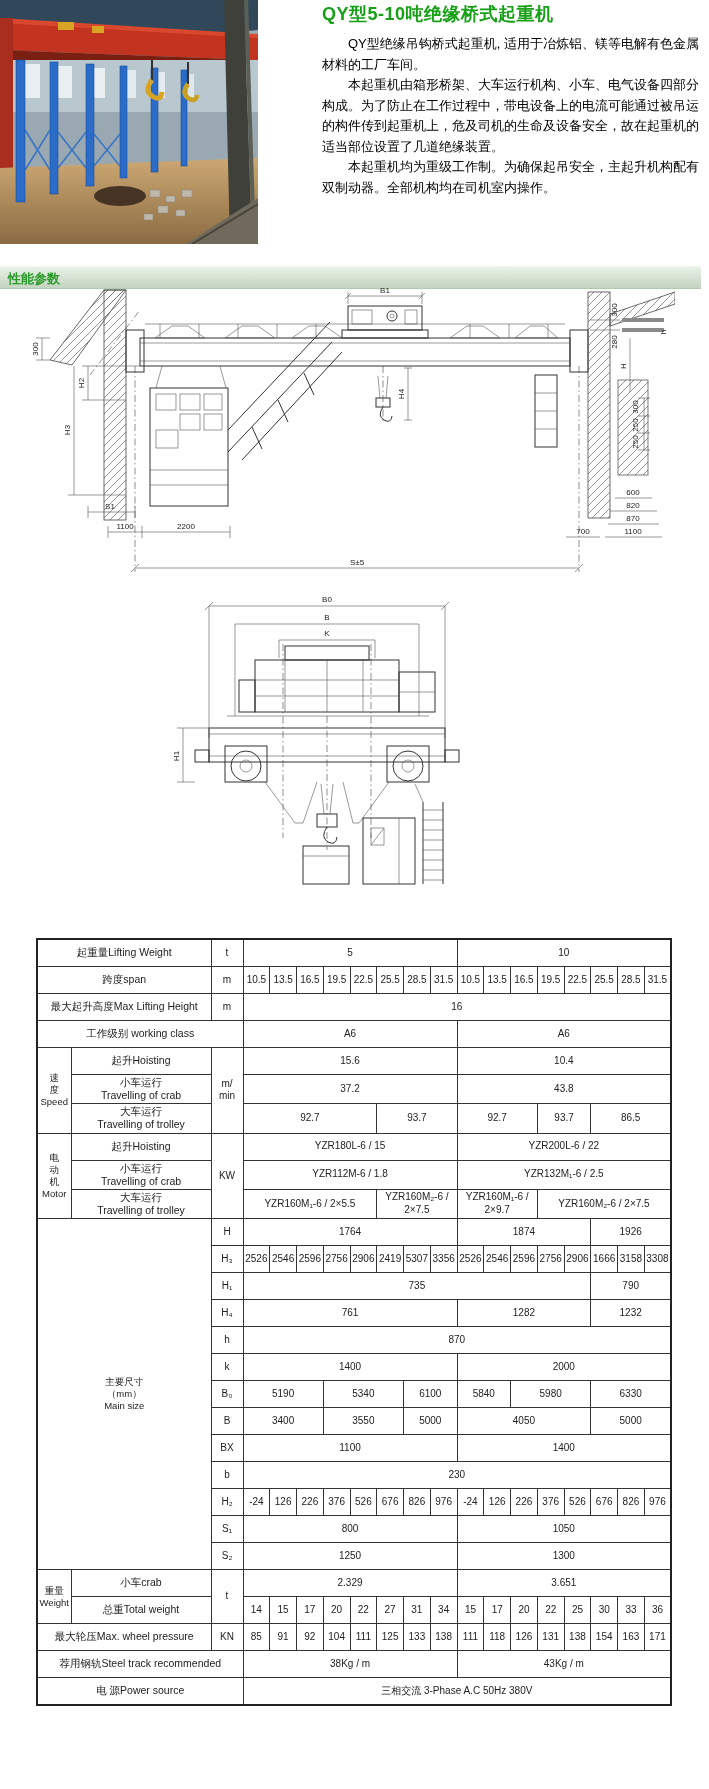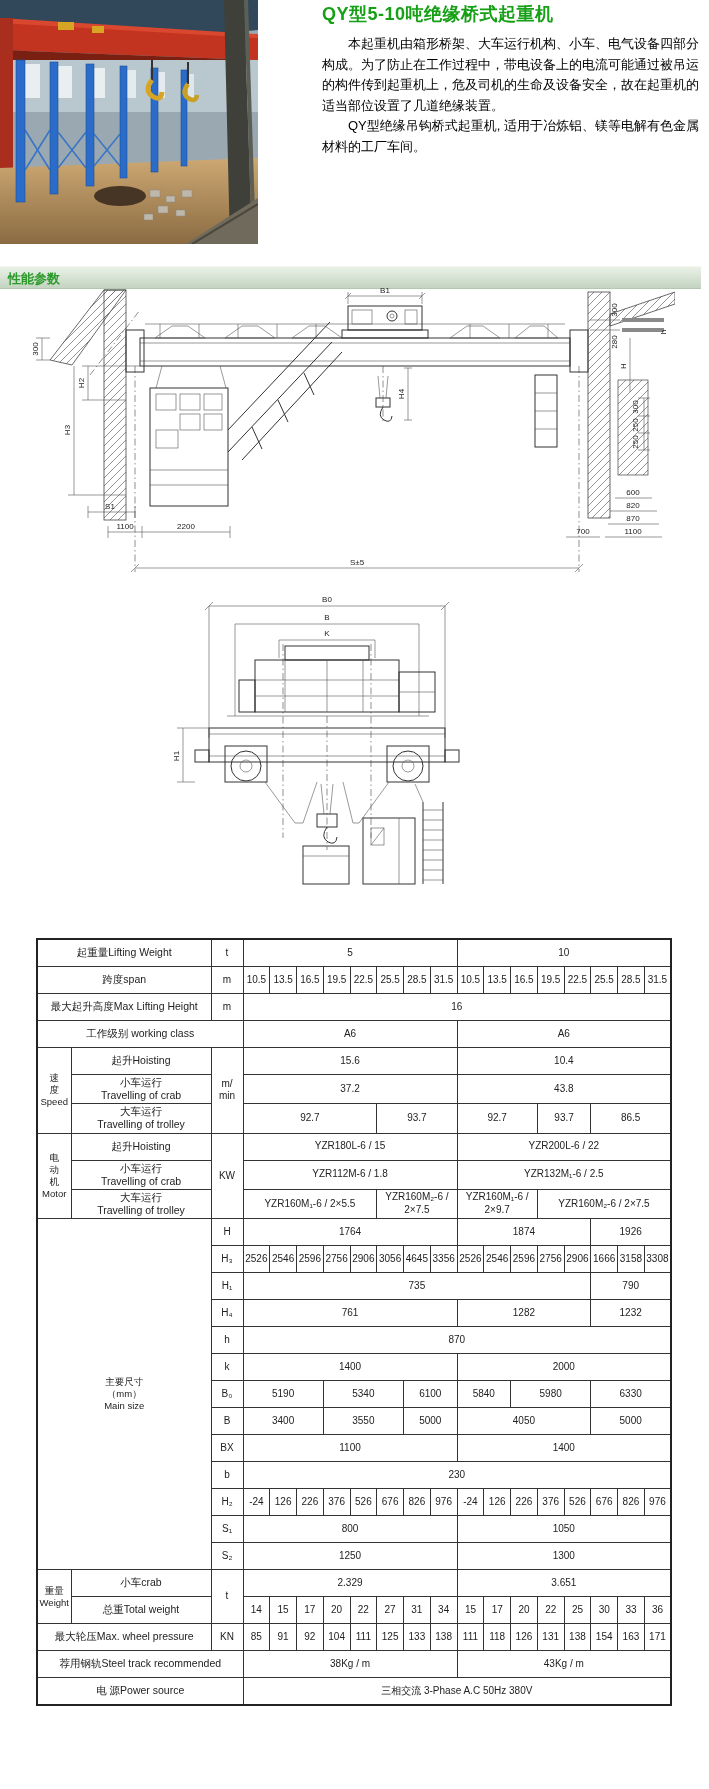--- a/index.html
+++ b/index.html
@@ -102,22 +102,23 @@
       </g>
       <polygon points="224,0 244,0 252,244 230,244" fill="#3e4039"></polygon>
       <polygon points="244,0 248,0 256,244 252,244" fill="#5c5f55"></polygon>
       <polygon points="186,244 258,198 258,244" fill="#6f6a5c"></polygon>
       <line x1="192" y1="244" x2="258" y2="204" stroke="#4a463c" stroke-width="2"></line>
     </svg>
   </div>
 
   <div class="intro">
     <h1>QY型5-10吨绝缘桥式起重机</h1>
+    <p>QY型绝缘吊钩桥式起重机, 适用于冶炼铝、镁等电解有色金属材料的工厂车间。</p>
     <p>本起重机由箱形桥架、大车运行机构、小车、电气设备四部分构成。为了防止在工作过程中，带电设备上的电流可能通过被吊运的构件传到起重机上，危及司机的生命及设备安全，故在起重机的适当部位设置了几道绝缘装置。</p>
-    <p>QY型绝缘吊钩桥式起重机, 适用于冶炼铝、镁等电解有色金属材料的工厂车间。</p>
+    <p>本起重机均为重级工作制。为确保起吊安全，主起升机构配有双制动器。全部机构均在司机室内操作。</p>
   </div>
 
   <div class="banner">
     <span>性能参数</span>
   </div>
 
   <div class="draw1">
   <svg width="645" height="300" viewBox="0 0 645 300">
     <defs>
       <pattern id="hatch1" patternUnits="userSpaceOnUse" width="8" height="8">
@@ -489,22 +490,22 @@
           <td colspan="5">1874</td>
           <td colspan="3">1926</td>
         </tr>
         <tr>
           <td class="unit">H₃</td>
           <td>2526</td>
           <td>2546</td>
           <td>2596</td>
           <td>2756</td>
           <td>2906</td>
-          <td>3056</td>
-          <td>4645</td>
+          <td>2419</td>
+          <td>5307</td>
           <td>3356</td>
           <td>2526</td>
           <td>2546</td>
           <td>2596</td>
           <td>2756</td>
           <td>2906</td>
           <td>1666</td>
           <td>3158</td>
           <td>3308</td>
         </tr>

